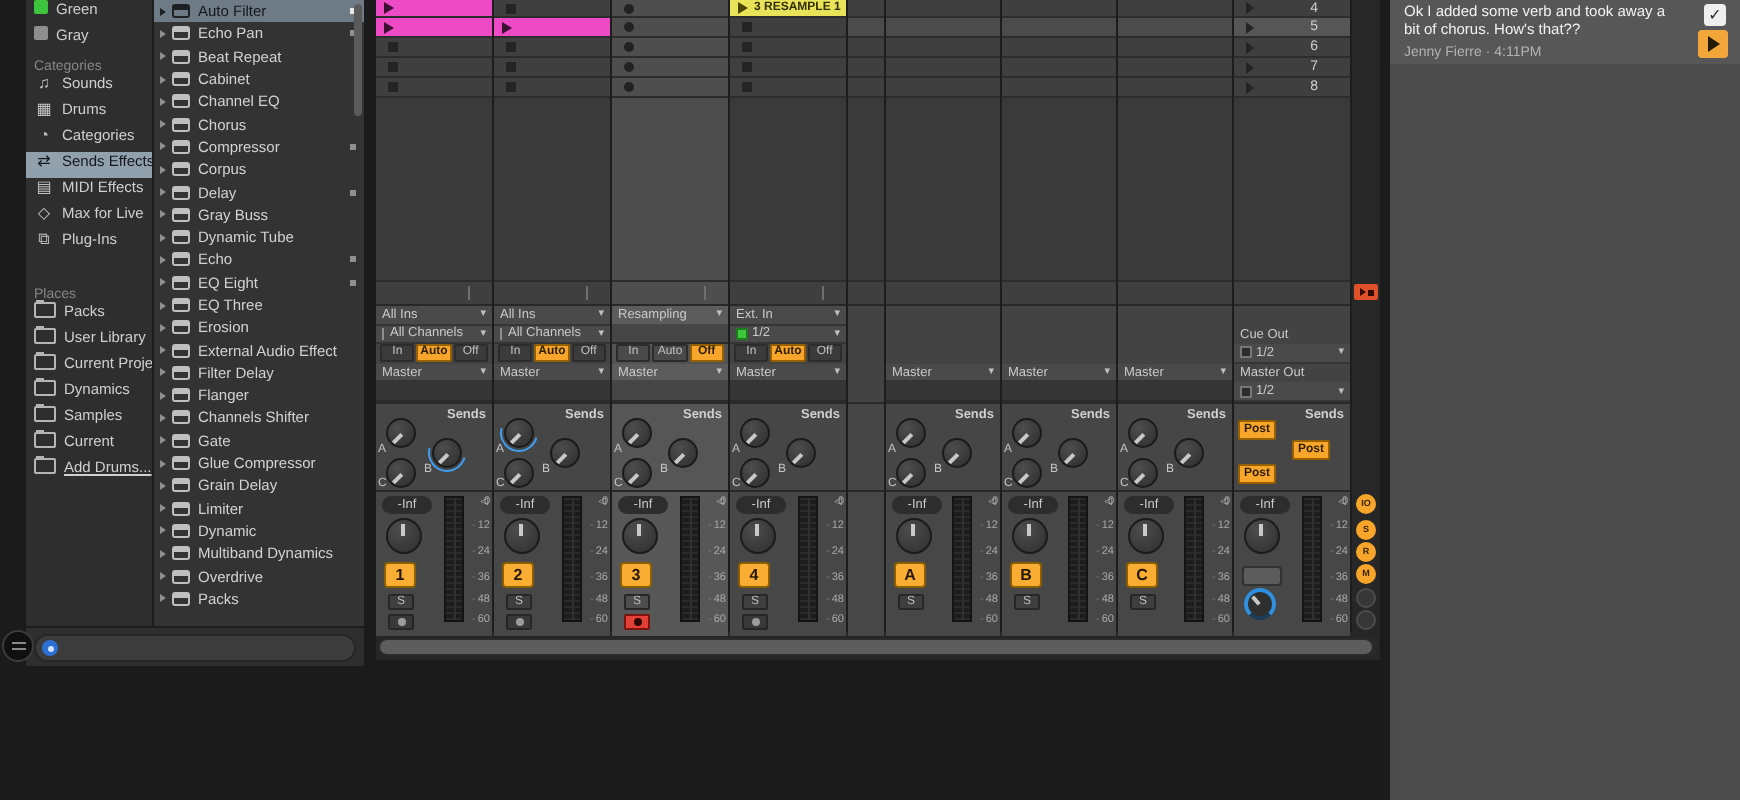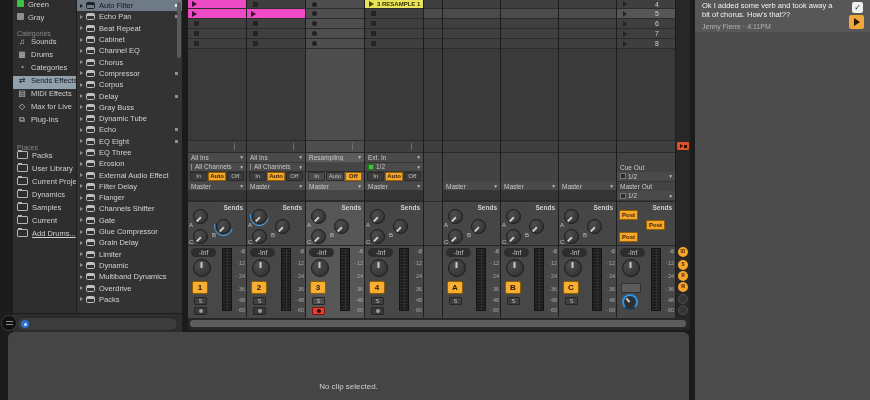--- a/index.html
+++ b/index.html
@@ -960,23 +960,20 @@
         <span class="circ on" style="top: 271px;">R</span>
         <span class="circ on" style="top: 282px;">M</span>
         <span class="circ off" style="top: 294px;"></span>
         <span class="circ off" style="top: 305px;"></span>
       </div>
       <div id="hscroll">
         <div class="thumb"></div>
       </div>
     </div>
 
-  <div id="detail">
-    <span class="msg">No clip selected.</span>
-  </div>
 
   <div id="chat">
     <div id="chat-top">
       <p id="chat-msg">Ok I added some verb and took away a bit of chorus. How's that??</p>
       <div id="chat-meta">
         <span>Jenny Fierre</span>
         <span>·</span>
         <span>4:11PM</span>
       </div>
       <div id="chat-check">✓</div>

